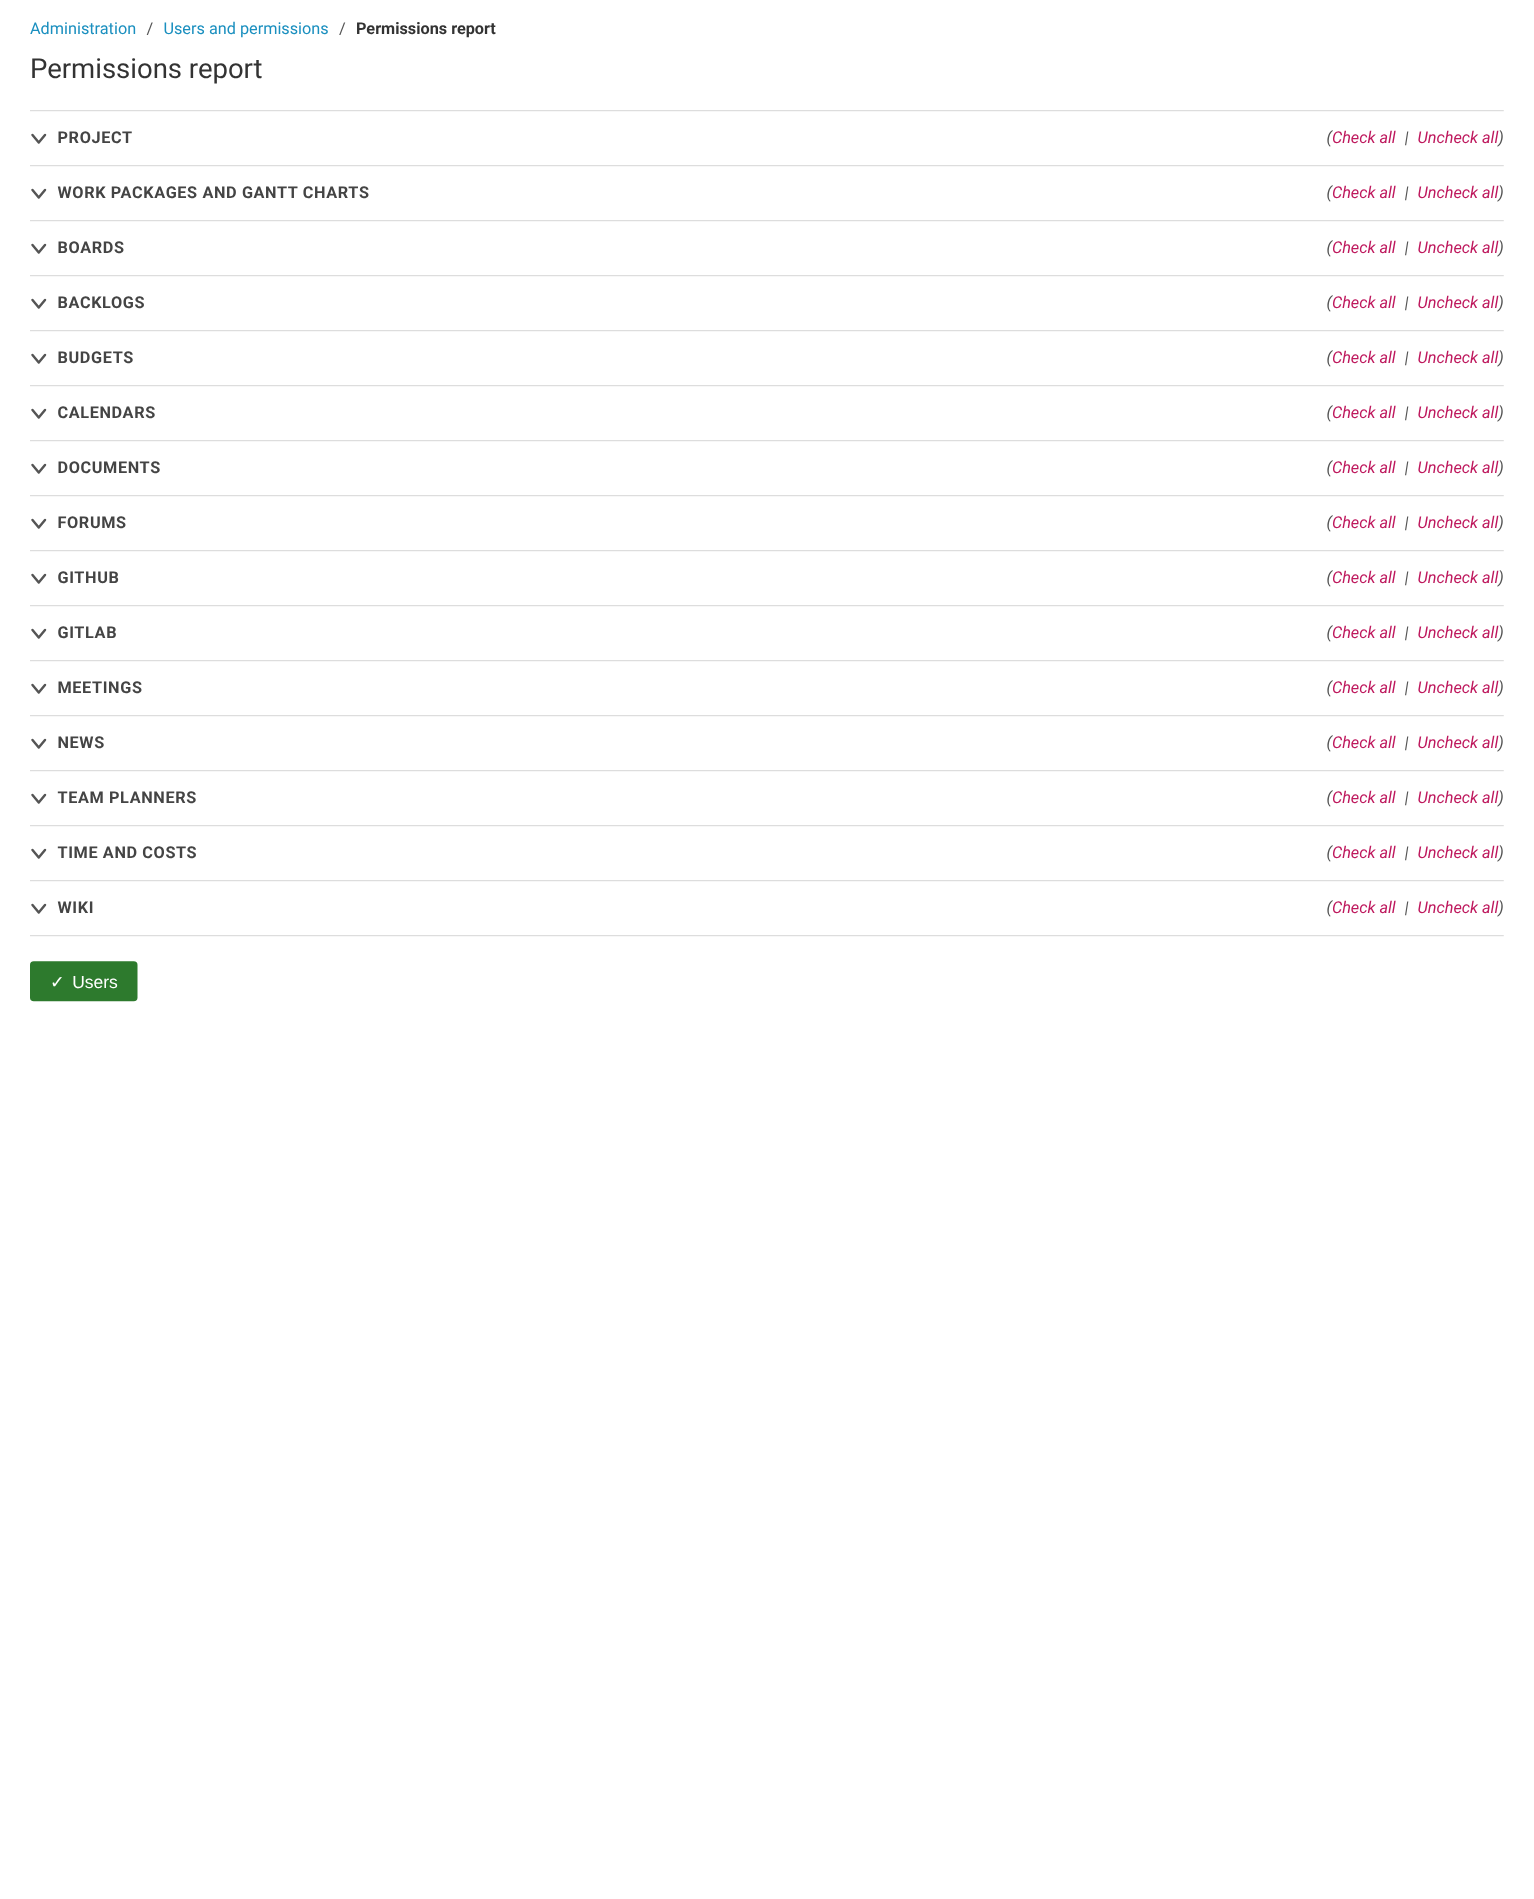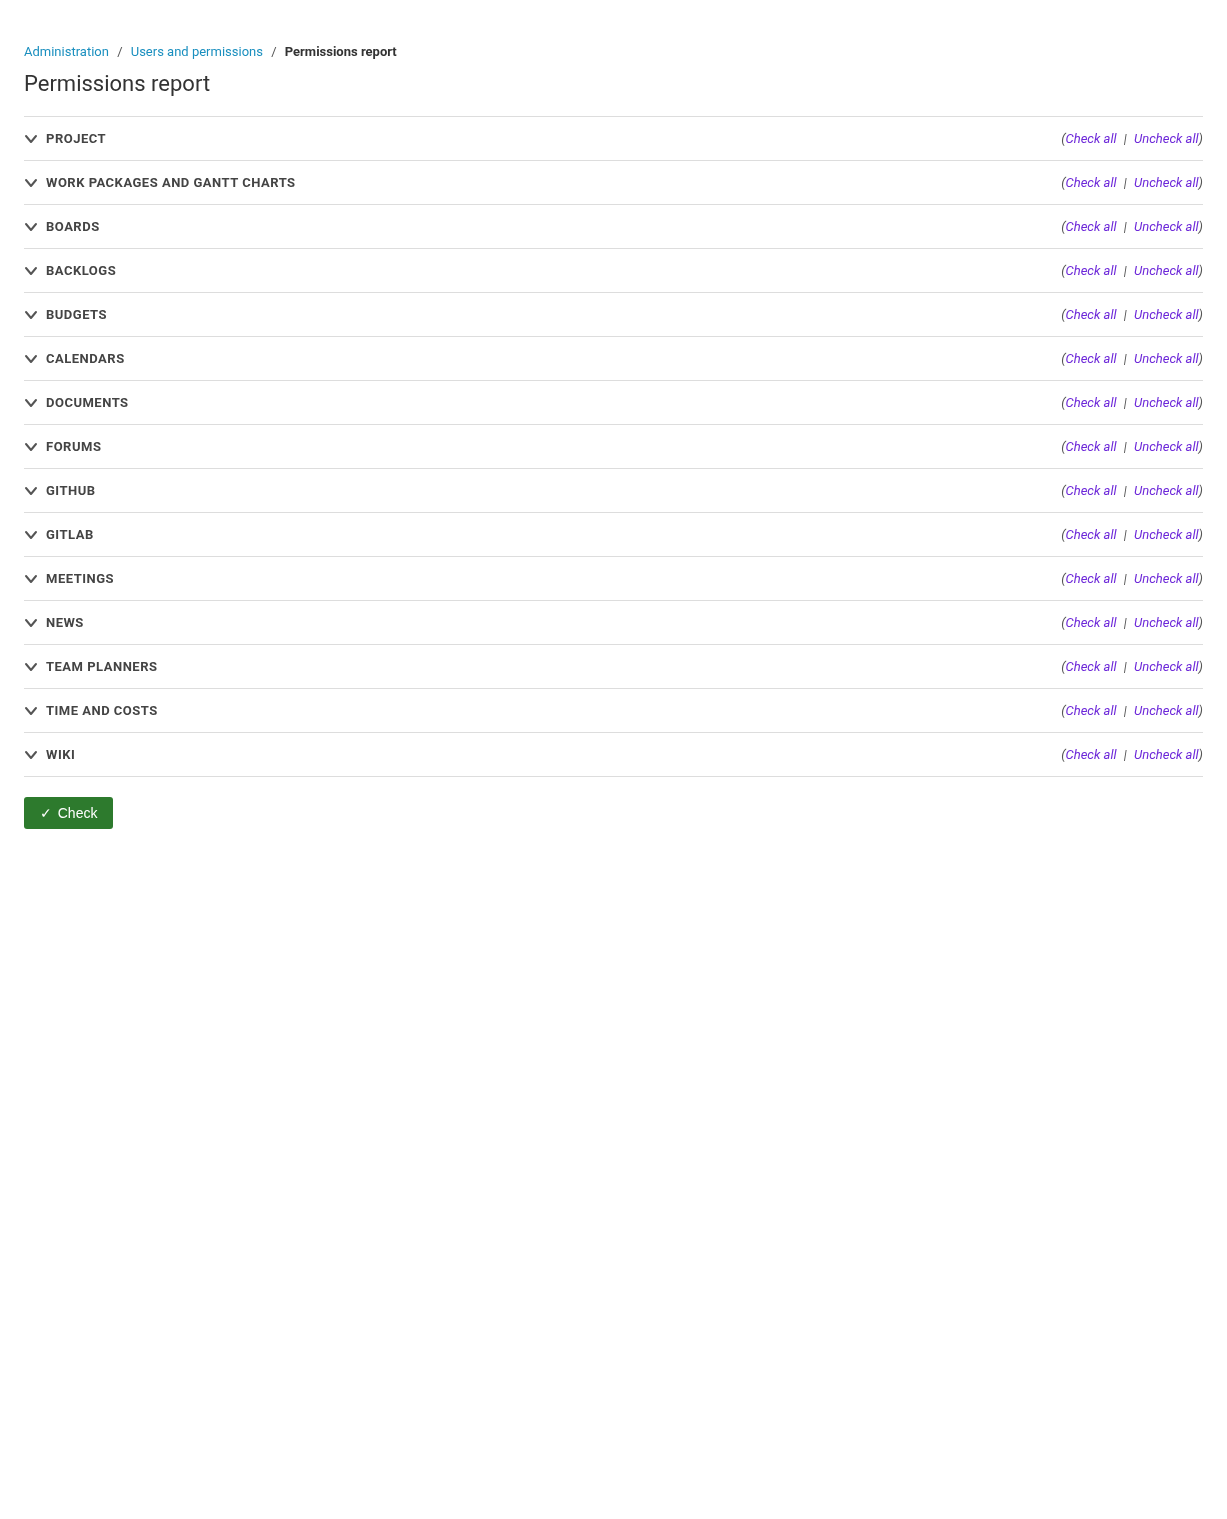--- a/index.html
+++ b/index.html
@@ -14,21 +14,20 @@
       color: #333;
       background: #fff;
       padding: 16px 24px;
       max-width: 1227px;
     }
 
     .breadcrumb {
       font-size: 13px;
       margin-bottom: 12px;
       color: #1a6496;
-      margin-top: 28px;
     }
 
     .breadcrumb a {
       color: #1a8fbf;
       text-decoration: none;
     }
 
     .breadcrumb .separator {
       color: #555;
       margin: 0 5px;
@@ -81,21 +80,21 @@
       text-align: center;
     }
 
     .section-actions {
       font-size: 13px;
       font-style: italic;
       color: #555;
     }
 
     .section-actions a {
-      color: #6d28d9;
+      color: #be185d;
       text-decoration: none;
     }
 
     .section-actions .pipe {
       color: #555;
       margin: 0 4px;
     }
 
     .save-btn {
       display: inline-flex;
@@ -327,17 +326,17 @@
       </div>
       <div class="section-actions">
         <span>(</span><a href="#">Check all</a><span class="pipe"> | </span><a href="#">Uncheck all</a><span>)</span>
       </div>
     </div>
   </div>
 
 
 <button class="save-btn">
   <span class="checkmark">✓</span>
-  <span>Check</span>
+  <span>Users</span>
 </button>
 
 
 
 
 </body></html>

